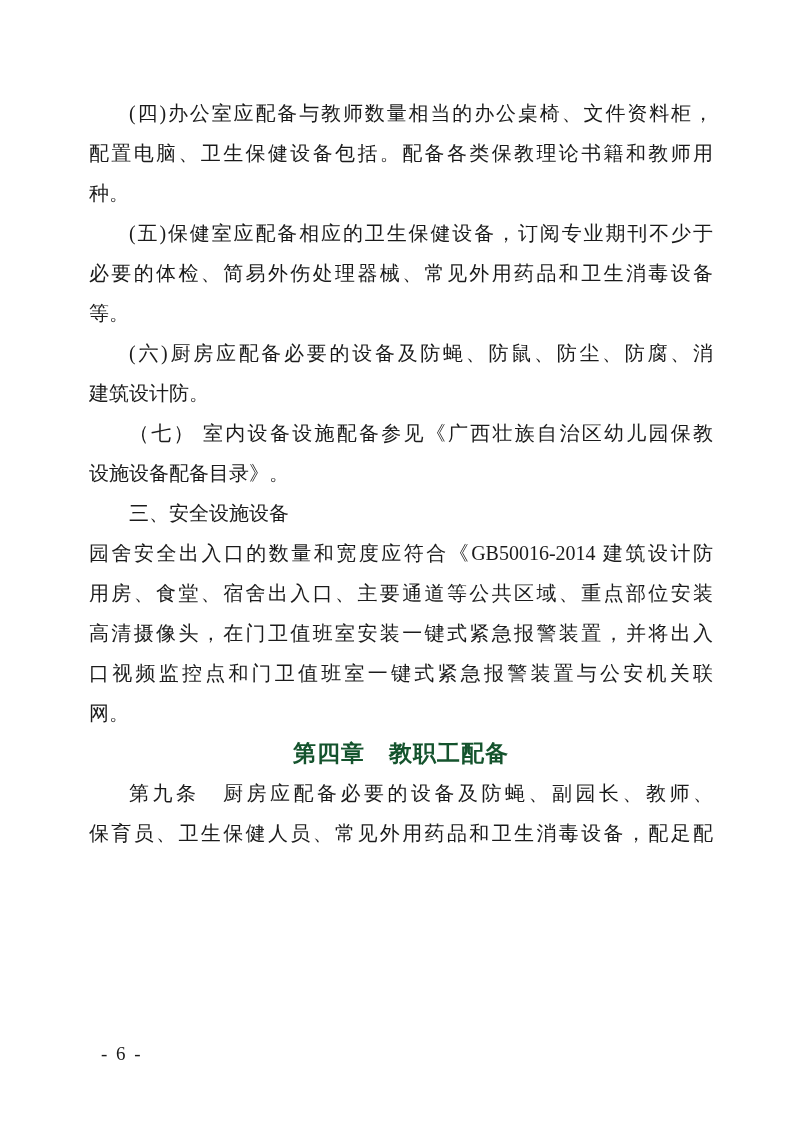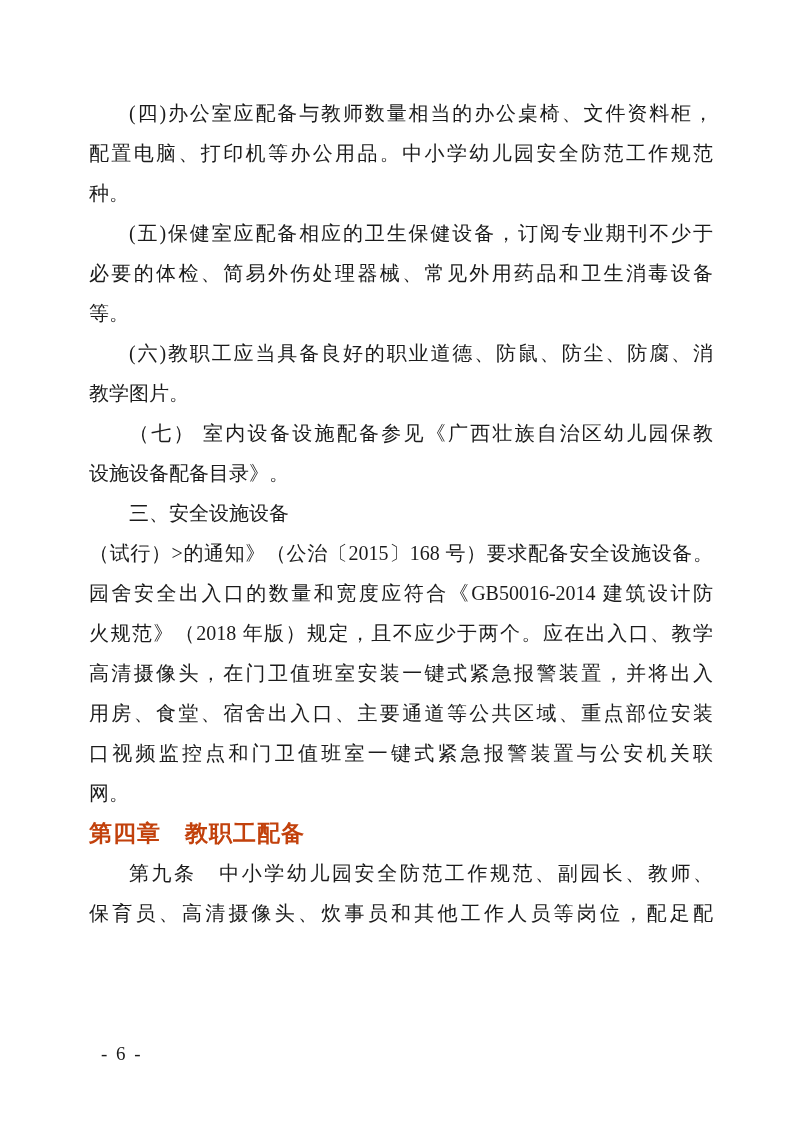--- a/index.html
+++ b/index.html
@@ -37,55 +37,53 @@
   }
   .line.indent {
     text-indent: 2em;
   }
   .heading {
     font-family: "Liberation Sans", "DejaVu Sans", sans-serif;
     font-weight: bold;
     font-size: 23px;
     line-height: 40px;
     height: 40px;
-    text-align: left;
+    text-align: center;
     letter-spacing: 1px;
-    color: #c2410c;
+    color: #14532d;
   }
   .page-number {
     position: absolute;
     left: 101px;
     top: 1042px;
     font-size: 19px;
     line-height: 24px;
     letter-spacing: 2px;
     color: #1b1b1b;
   }
 </style>
 </head>
 <body>
 
 <div class="page">
   <div class="text-block">
       <div class="line fill indent">(四)办公室应配备与教师数量相当的办公桌椅、文件资料柜，</div>
-      <div class="line fill">配置电脑、打印机等办公用品。中小学幼儿园安全防范工作规范</div>
+      <div class="line fill">配置电脑、卫生保健设备包括。配备各类保教理论书籍和教师用</div>
       <div class="line">种。</div>
       <div class="line fill indent">(五)保健室应配备相应的卫生保健设备，订阅专业期刊不少于</div>
       <div class="line fill">必要的体检、简易外伤处理器械、常见外用药品和卫生消毒设备</div>
       <div class="line">等。</div>
-      <div class="line fill indent">(六)教职工应当具备良好的职业道德、防鼠、防尘、防腐、消</div>
-      <div class="line">教学图片。</div>
+      <div class="line fill indent">(六)厨房应配备必要的设备及防蝇、防鼠、防尘、防腐、消</div>
+      <div class="line">建筑设计防。</div>
       <div class="line fill indent">（七） 室内设备设施配备参见《广西壮族自治区幼儿园保教</div>
       <div class="line">设施设备配备目录》。</div>
       <div class="line indent">三、安全设施设备</div>
-      <div class="line fill">（试行）&gt;的通知》（公治〔2015〕168 号）要求配备安全设施设备。</div>
       <div class="line fill">园舍安全出入口的数量和宽度应符合《GB50016-2014 建筑设计防</div>
-      <div class="line fill">火规范》（2018 年版）规定，且不应少于两个。应在出入口、教学</div>
+      <div class="line fill">用房、食堂、宿舍出入口、主要通道等公共区域、重点部位安装</div>
       <div class="line fill">高清摄像头，在门卫值班室安装一键式紧急报警装置，并将出入</div>
-      <div class="line fill">用房、食堂、宿舍出入口、主要通道等公共区域、重点部位安装</div>
       <div class="line fill">口视频监控点和门卫值班室一键式紧急报警装置与公安机关联</div>
       <div class="line">网。</div>
       <div class="heading">第四章　教职工配备</div>
-      <div class="line fill indent">第九条　中小学幼儿园安全防范工作规范、副园长、教师、</div>
-      <div class="line fill">保育员、高清摄像头、炊事员和其他工作人员等岗位，配足配</div>
+      <div class="line fill indent">第九条　厨房应配备必要的设备及防蝇、副园长、教师、</div>
+      <div class="line fill">保育员、卫生保健人员、常见外用药品和卫生消毒设备，配足配</div>
     </div>
   <div class="page-number">- 6 -</div>
 </div>
 
 </body></html>

